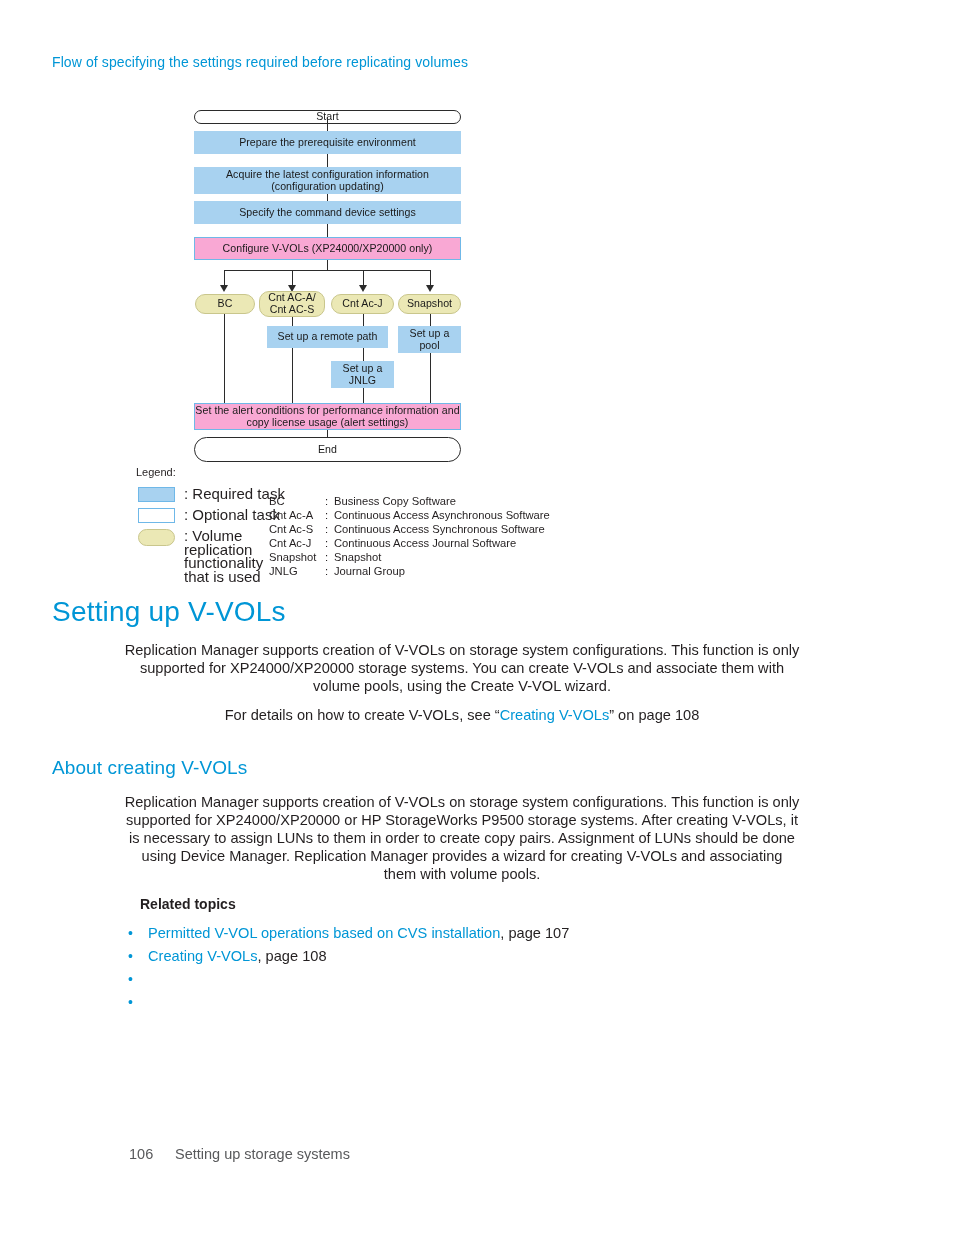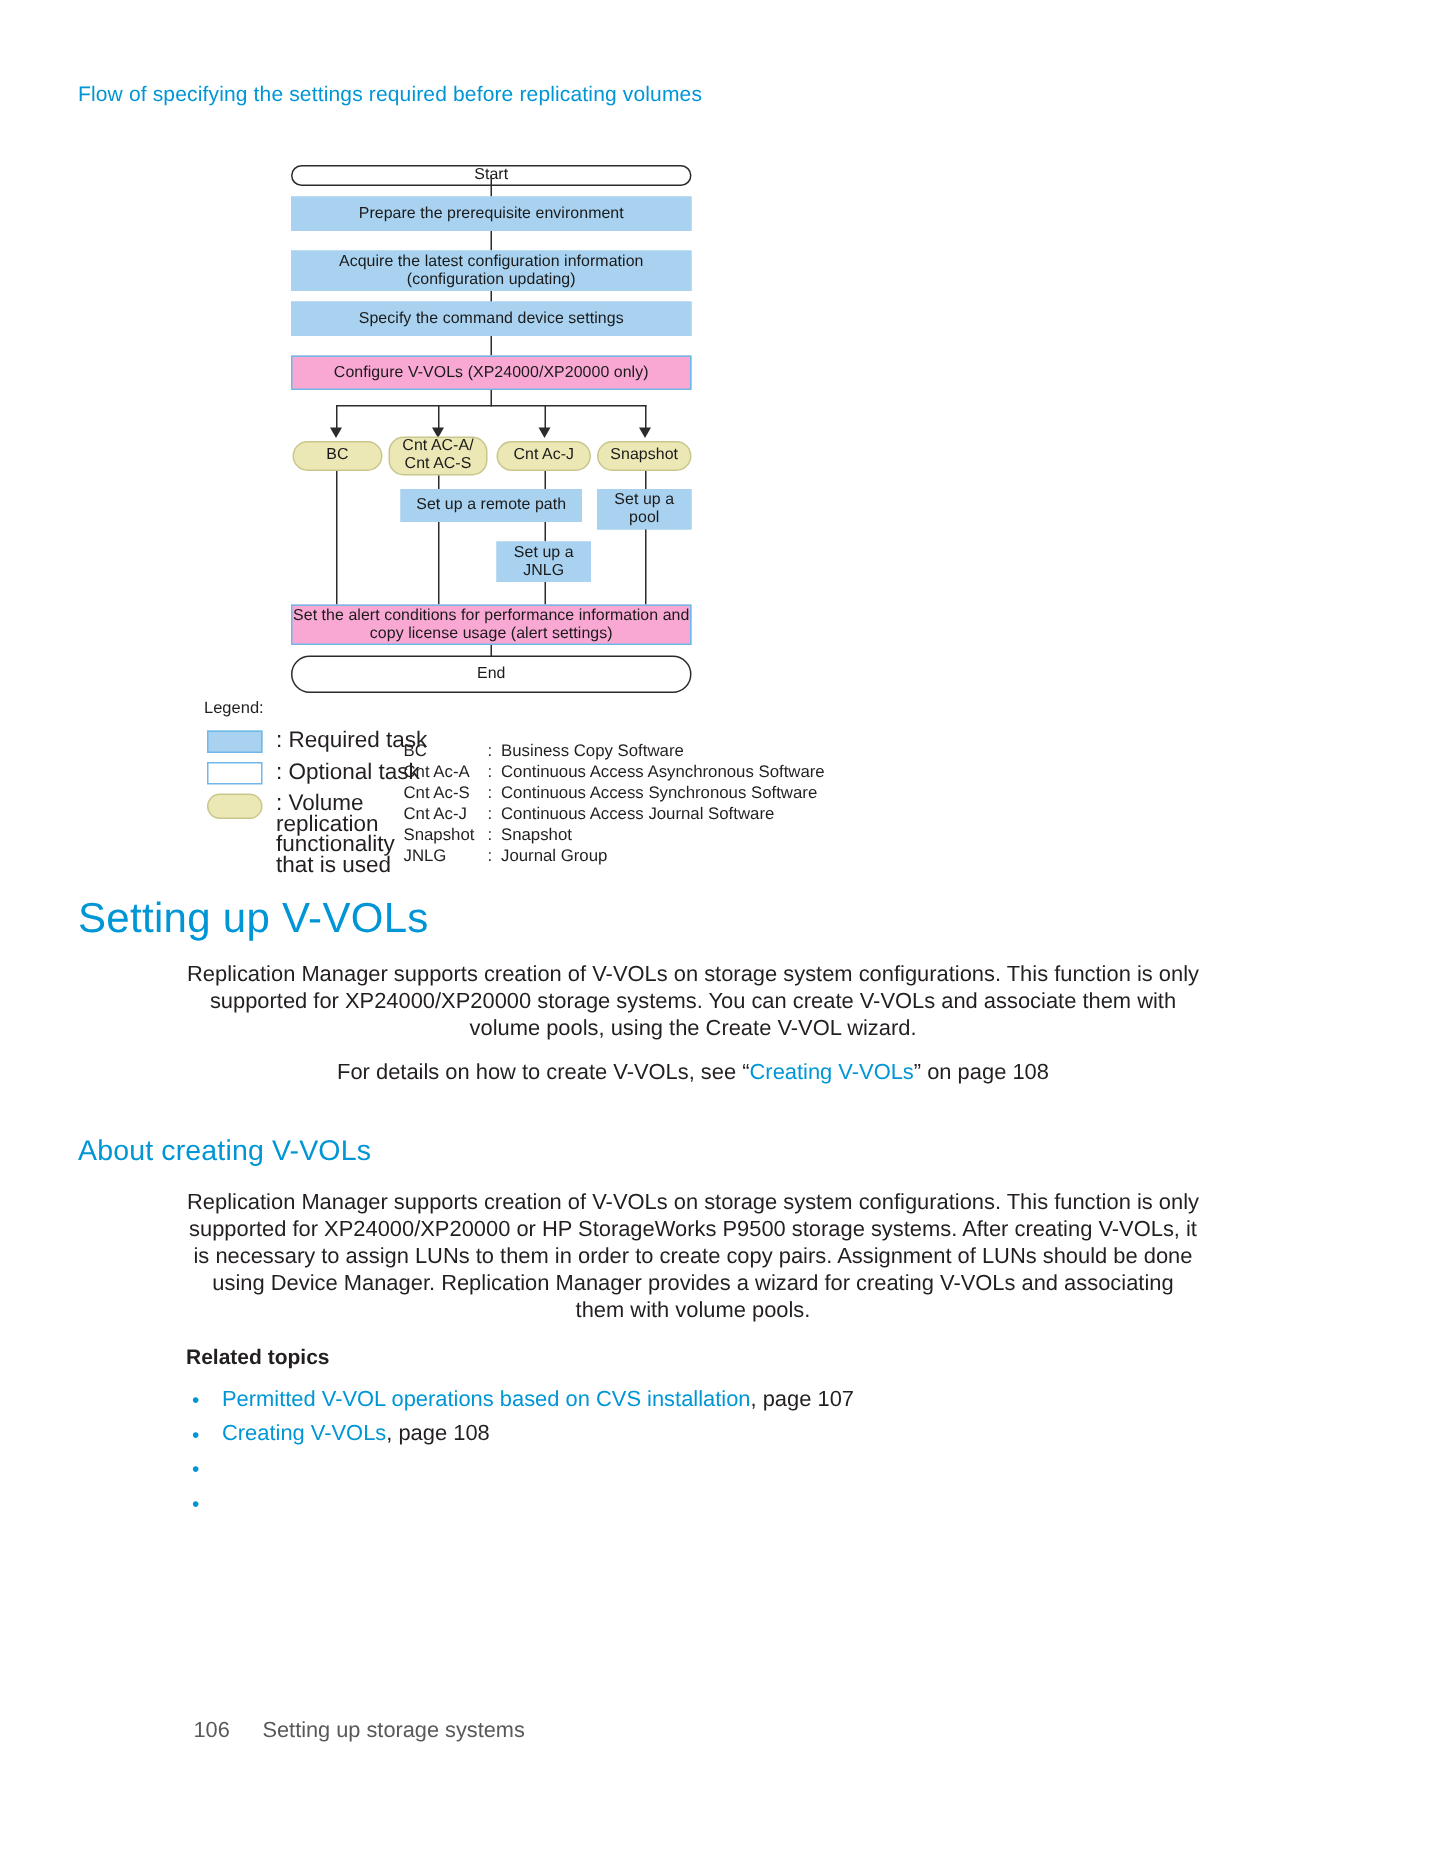--- a/index.html
+++ b/index.html
@@ -339,21 +339,21 @@
 <div class="para" style="top:641px;">Replication Manager supports creation of V-VOLs on storage system configurations. This function is only supported for XP24000/XP20000 storage systems. You can create V-VOLs and associate them with volume pools, using the Create V-VOL wizard.</div>
 
 <div class="para" style="top:706px;">
   <span>For details on how to create V-VOLs, see “</span><span class="link">Creating V-VOLs</span><span>” on page 108</span>
 </div>
 
 <div class="h3-section">About creating V-VOLs</div>
 
 <div class="para" style="top:793px;">Replication Manager supports creation of V-VOLs on storage system configurations. This function is only supported for XP24000/XP20000 or HP StorageWorks P9500 storage systems. After creating V-VOLs, it is necessary to assign LUNs to them in order to create copy pairs. Assignment of LUNs should be done using Device Manager. Replication Manager provides a wizard for creating V-VOLs and associating them with volume pools.</div>
 
-<div class="related-head" style="top:896px;">Related topics</div>
+<div class="related-head" style="top:896px;margin-left:16px;">Related topics</div>
 
 <div class="bullet-list" style="top:922px;">
   <div class="bullet-row">
     <span class="bullet-dot">•</span>
     <span class="bullet-text"><span class="link">Permitted V-VOL operations based on CVS installation</span><span>, page 107</span></span>
   </div>
   <div class="bullet-row">
     <span class="bullet-dot">•</span>
     <span class="bullet-text"><span class="link">Creating V-VOLs</span><span>, page 108</span></span>
   </div>

